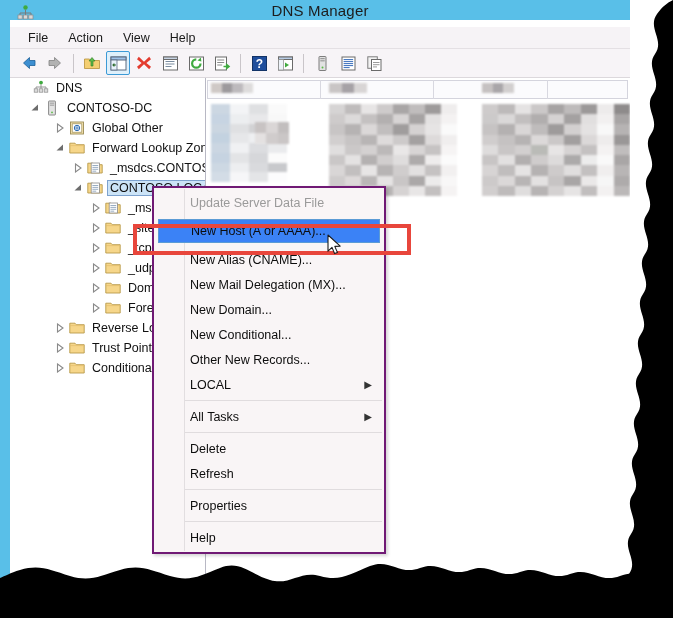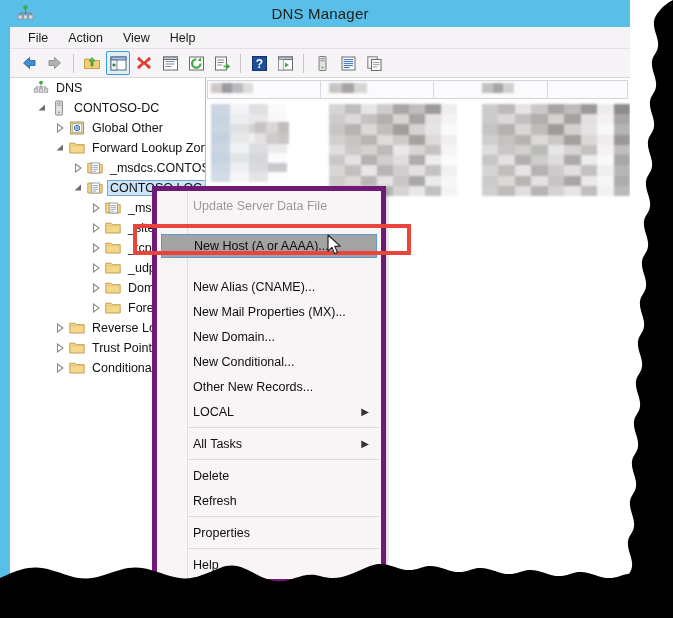--- a/index.html
+++ b/index.html
@@ -29,21 +29,21 @@
     position: absolute;
     left: 0; top: 0;
     width: 10px; height: 580px;
     background: #59bfe8;
   }
 
   
   #title-bar {
     position: absolute;
     left: 10px; top: 0;
-    width: 620px; height: 27px;
+    width: 620px; height: 20px;
     background: #59bfe8;
     display: flex;
     align-items: center;
   }
   #title-bar .title-text {
     position: absolute;
     left: 0; right: 0;
     text-align: center;
     font-size: 15px;
     color: #1d1d1d;
@@ -180,21 +180,21 @@
     width: 1px;
     background: #d8d8e0;
   }
 
   
   #context-menu {
     position: absolute;
     left: 152px; top: 186px;
     width: 234px;
     background: #f9f5f6;
-    border: 5px solid #701a75;
+    border: 2px solid #701a75;
     box-shadow: 2px 2px 3px rgba(0,0,0,0.17);
     padding: 2px 0;
     box-sizing: border-box;
     z-index: 40;
   }
   #context-menu .gutter {
     position: absolute;
     left: 30px; top: 1px; bottom: 1px;
     width: 1px;
     background: #e2dee0;
@@ -213,23 +213,23 @@
   }
   .cm-item.disabled { color: #9a9a9a; }
   .cm-item .arrow {
     position: absolute;
     right: 12px;
     font-size: 10px;
     color: #333;
     line-height: 1;
   }
   .cm-item.highlight {
-    background: #a3a3a3;
+    background: #3b82f6;
     border: 1px solid #5b9bd5;
-    margin: 16px 4px;
+    margin: 4px 4px;
     padding-left: 32px;
     height: 24px;
   }
   .cm-sep {
     height: 1px;
     background: #e0dcde;
     margin: 3px 2px 3px 31px;
   }
 
   
@@ -413,21 +413,21 @@
           <svg width="16" height="16" viewBox="0 0 16 16">
             <circle cx="8" cy="2.6" r="1.9" fill="#3faa3f"></circle>
             <path d="M8 4.4 L8 7 M3 7 L13 7 M3 7 L3 8.6 M8 7 L8 8.6 M13 7 L13 8.6" stroke="#8a8a8a" stroke-width="0.9"></path>
             <rect x="1.2" y="8.8" width="3.6" height="3.4" fill="#dcdcdc" stroke="#8a8a8a" stroke-width="0.7"></rect>
             <rect x="6.2" y="8.8" width="3.6" height="3.4" fill="#dcdcdc" stroke="#8a8a8a" stroke-width="0.7"></rect>
             <rect x="11.2" y="8.8" width="3.6" height="3.4" fill="#dcdcdc" stroke="#8a8a8a" stroke-width="0.7"></rect>
           </svg>
         </span>
         <span class="t-label">DNS</span>
       </div>
-      <div class="tree-row" style="padding-left: 24px;">
+      <div class="tree-row" style="padding-left: 17px;">
         <span class="twisty">
           <svg width="10" height="10" viewBox="0 0 10 10">
             <path d="M1.5 7.5 L8 7.5 L8 1.5 Z" fill="#6d6d6d"></path>
           </svg>
         </span>
         <span class="t-icon">
           <svg width="16" height="16" viewBox="0 0 16 16">
             <rect x="4.6" y="1" width="6.8" height="14" rx="0.6" fill="#e4e4e4" stroke="#7d7d7d" stroke-width="0.9"></rect>
             <rect x="5.8" y="2.6" width="4.4" height="1.1" fill="#9d9d9d"></rect>
             <rect x="5.8" y="4.6" width="4.4" height="1.1" fill="#9d9d9d"></rect>
@@ -871,21 +871,21 @@
   <div class="cm-item disabled">
         <span>Update Server Data File</span>
       </div>
       <div class="cm-item highlight">
         <span>New Host (A or AAAA)...</span>
       </div>
       <div class="cm-item">
         <span>New Alias (CNAME)...</span>
       </div>
       <div class="cm-item">
-        <span>New Mail Properties (MX)...</span>
+        <span>New Mail Delegation (MX)...</span>
       </div>
       <div class="cm-item">
         <span>New Domain...</span>
       </div>
       <div class="cm-item">
         <span>New Conditional...</span>
       </div>
       <div class="cm-item">
         <span>Other New Records...</span>
       </div>

